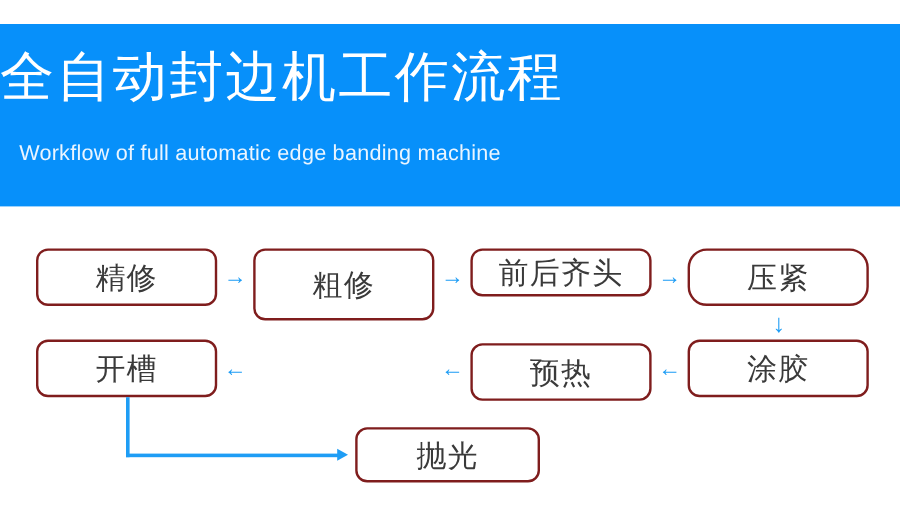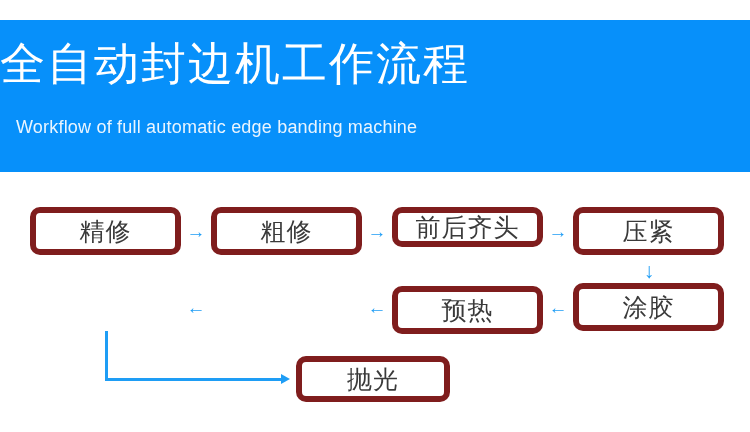--- a/index.html
+++ b/index.html
@@ -53,21 +53,21 @@
     position: absolute;
     left: 0;
     top: 172px;
     width: 750px;
     height: 260px;
   }
 
   .node {
     position: absolute;
     box-sizing: border-box;
-    border: 6px solid #7f1d1d;
+    border: 2px solid #7f1d1d;
     border-radius: 10px;
     background: #ffffff;
     display: flex;
     align-items: center;
     justify-content: center;
     color: #3a3a3a;
     font-size: 25px;
     letter-spacing: 1px;
     white-space: nowrap;
   }
@@ -109,30 +109,31 @@
 <div class="banner">
   <div class="banner-title">全自动封边机工作流程</div>
   <div class="banner-subtitle">Workflow of full automatic edge banding machine</div>
 </div>
 
 <div class="flow">
 
   <div class="node" style="left:30px;  top:35px;  width:151px; height:48px;">精修</div>
   <div class="arrow" style="left:183px; top:48px; width:26px; height:22px;">→</div>
 
-  <div class="node" style="left:211px; top:35px; width:151px; height:48px;">粗修</div>
+  <div class="node" style="left:211px; top:35px; width:151px; height:60px;">粗修</div>
   <div class="arrow" style="left:364px; top:48px; width:26px; height:22px;">→</div>
 
   <div class="node" style="left:392px; top:35px; width:151px; height:40px;">前后齐头</div>
   <div class="arrow" style="left:545px; top:48px; width:26px; height:22px;">→</div>
 
-  <div class="node" style="left:573px; top:35px; width:151px; height:48px;">压紧</div>
+  <div class="node" style="left:573px; top:35px; width:151px; height:48px;border-radius:16px;">压紧</div>
 
   <div class="arrow" style="left:636px; top:85px; width:26px; height:26px; font-size:21px;">↓</div>
 
+  <div class="node" style="left:30px;  top:111px; width:151px; height:48px;">开槽</div>
   <div class="arrow" style="left:183px; top:124px; width:26px; height:22px;">←</div>
 
   <div class="arrow" style="left:364px; top:124px; width:26px; height:22px;">←</div>
 
   <div class="node" style="left:392px; top:114px; width:151px; height:48px;">预热</div>
   <div class="arrow" style="left:545px; top:124px; width:26px; height:22px;">←</div>
 
   <div class="node" style="left:573px; top:111px; width:151px; height:48px;">涂胶</div>
 
   <div class="elbow-v" style="left:105px; top:159px; height:50px;"></div>

